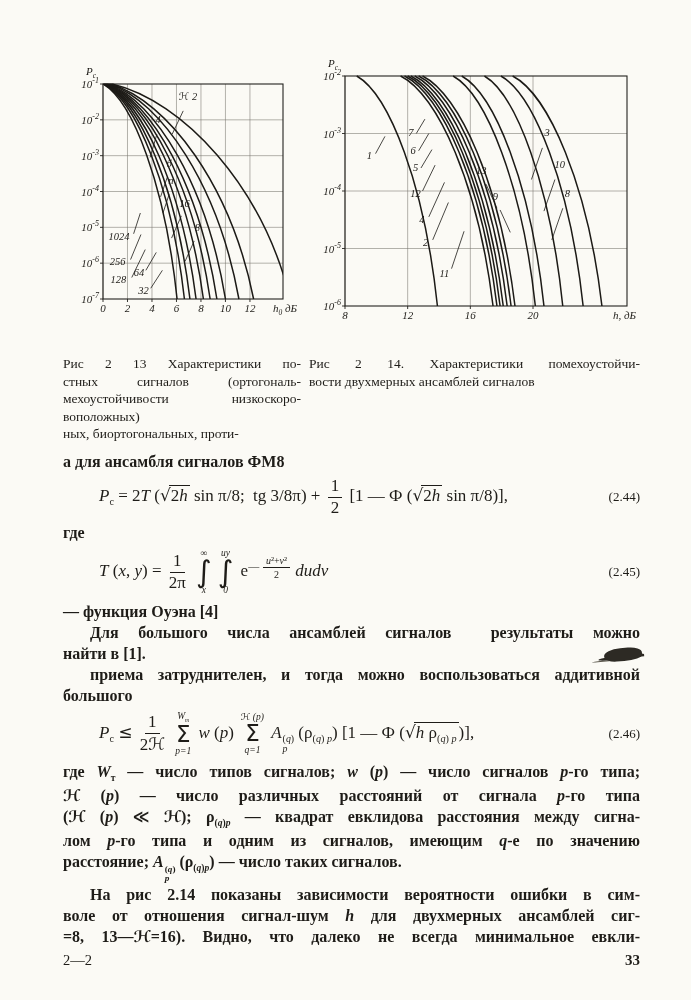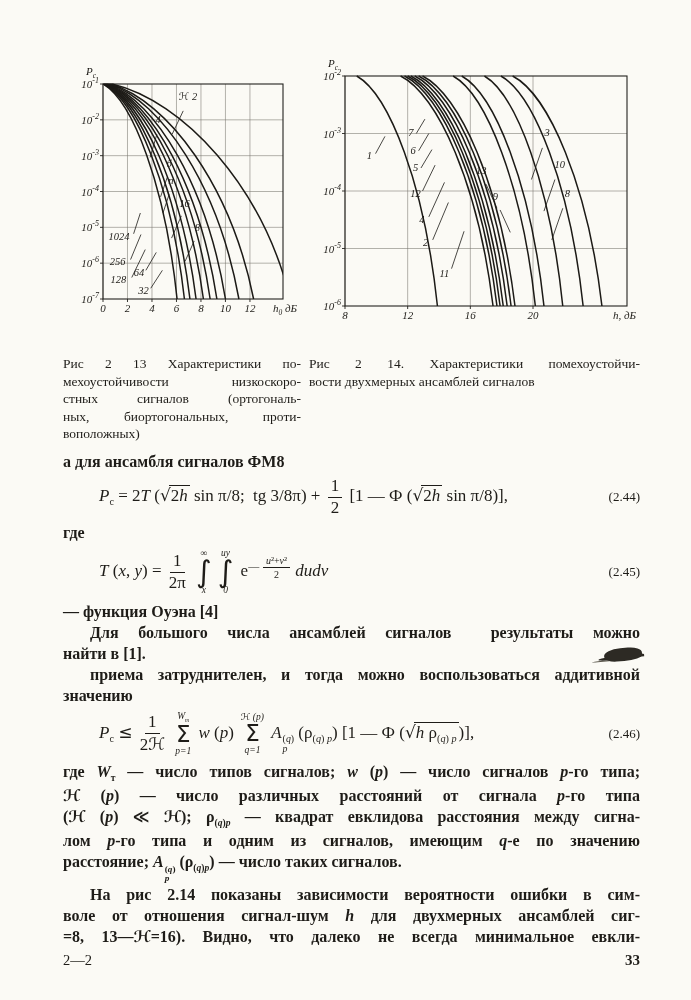--- a/index.html
+++ b/index.html
@@ -223,24 +223,24 @@
             <text x="250.63333333333333" y="114" class="cl" text-anchor="middle">10</text>
             <line x1="253.76666666666665" y1="154.25" x2="242.79999999999998" y2="185.875" class="lead"></line>
             <text x="258.4666666666667" y="142.75" class="cl" text-anchor="middle">8</text>
           </svg>
       </figure>
     </div>
 
     <div class="caprow">
       <div class="cap">
           <div class="ln">Рис 2 13 Характеристики по-</div>
+          <div class="ln">стных сигналов (ортогональ-</div>
           <div class="ln">мехоустойчивости низкоскоро-</div>
-          <div class="ln">стных сигналов (ортогональ-</div>
+          <div class="ln">воположных)</div>
           <div class="ln">ных, биортогональных, проти-</div>
-          <div class="ln">воположных)</div>
         </div>
       <div class="cap wide">
           <div class="ln">Рис 2 14. Характеристики помехоустойчи-</div>
           <div class="ln">вости двухмерных ансамблей сигналов</div>
         </div>
     </div>
 
     <div class="bodytext">
 
       <p class="para">а для ансамбля сигналов ФМ8</p>
@@ -279,21 +279,21 @@
       <div class="rel">
         <div class="para ind">
             <div class="ln">Для большого числа ансамблей сигналов &nbsp;результаты можно</div>
             <div class="ln">найти в [1].</div>
           </div>
         <span class="smudge"></span>
       </div>
 
       <div class="para ind">
           <div class="ln">приема затруднителен, и тогда можно воспользоваться аддитивной</div>
-          <div class="ln">значению</div>
+          <div class="ln">большого</div>
         </div>
 
       <div class="eqrow">
         <span class="eq"><i>P</i><sub>с</sub> <span class="ds">≤</span> <span class="frac">
               <span class="fn">1</span>
               <span class="fd">2<span class="scr">ℋ</span></span>
             </span> <span class="big">
               <span class="bl"><i>W</i><sub>т</sub></span>
               <span class="bo ds sig">Σ</span>
               <span class="bl"><i>p</i>=1</span>

